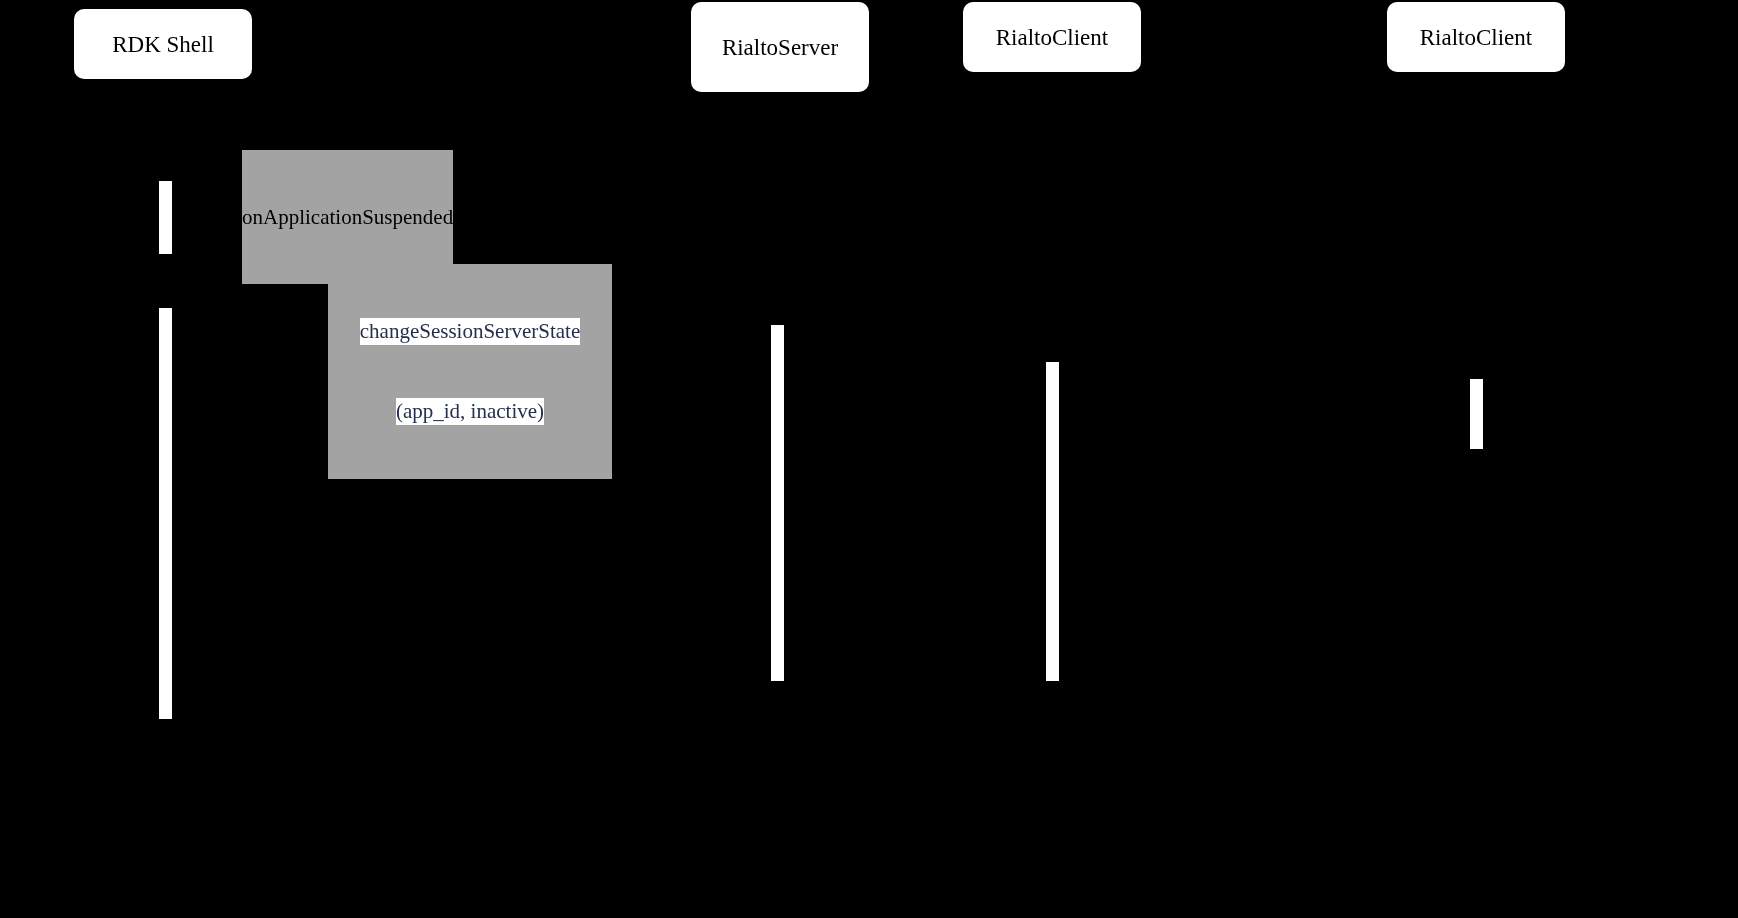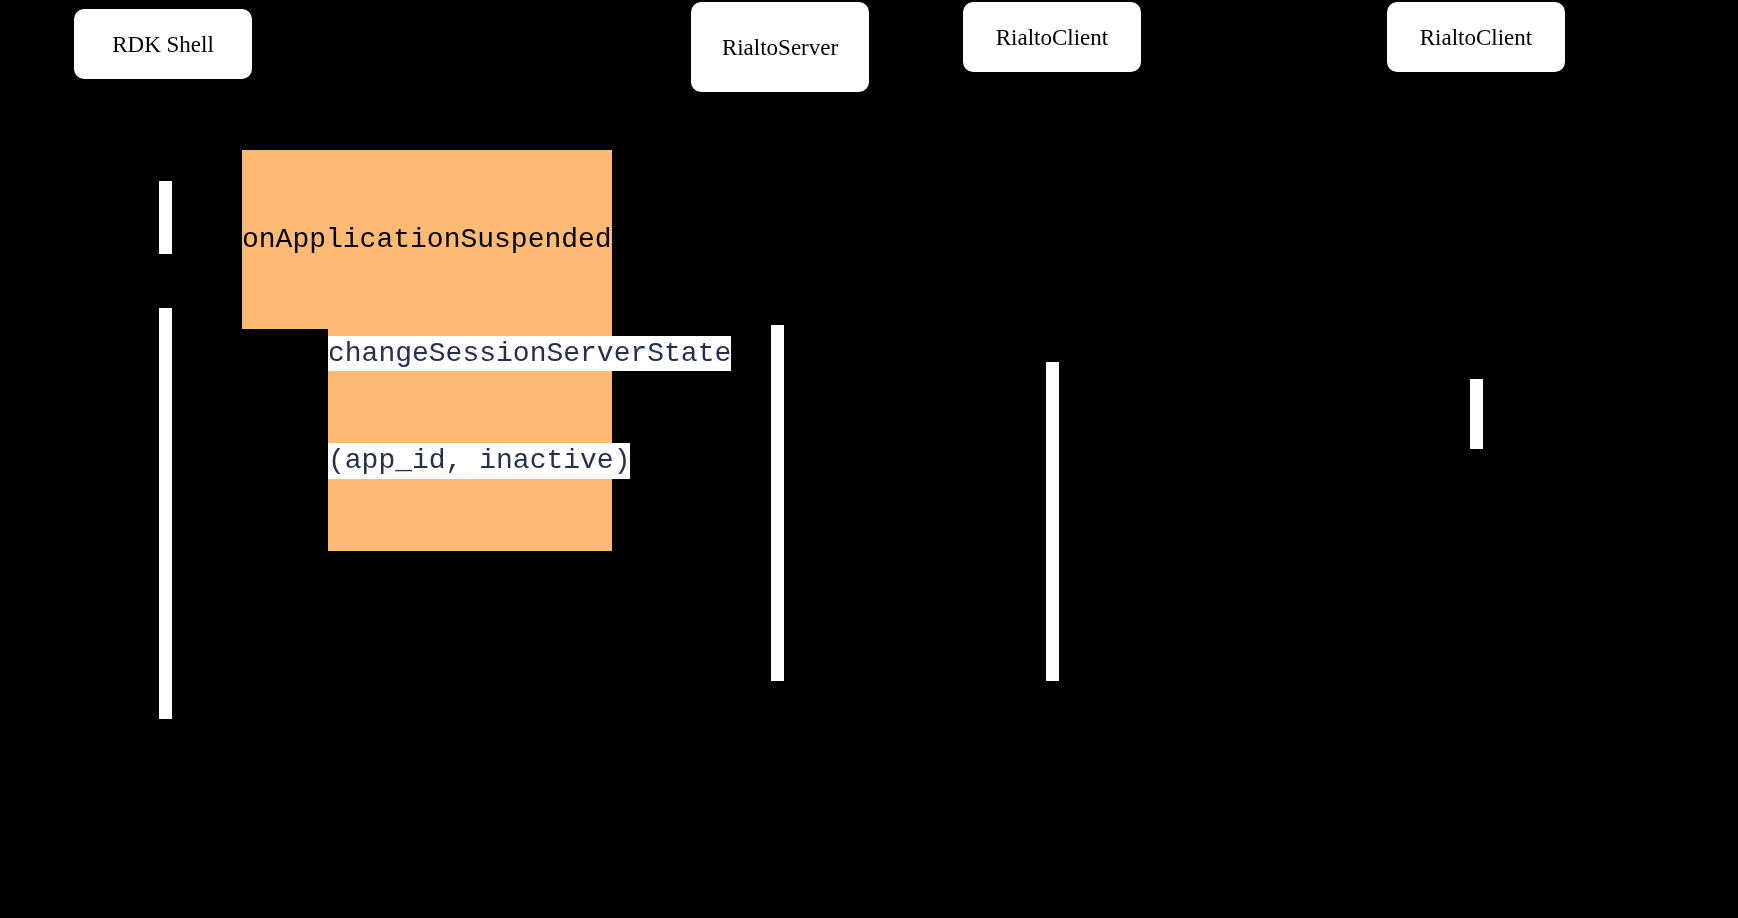--- a/index.html
+++ b/index.html
@@ -54,23 +54,23 @@
     left: 0;
     top: 0;
     width: 1738px;
     height: 918px;
     pointer-events: none;
   }
 
   
   .msg-label {
     position: absolute;
-    background: #fdba74;
-    font-family: Liberation Mono, monospace;
-    font-size: 28px;
+    background: #a3a3a3;
+    font-family: Liberation Serif, serif;
+    font-size: 21px;
     line-height: 1.28;
     white-space: pre;
     user-select: none;
   }
   .msg-label.dark {
     color: #000000;
   }
   .msg-label.navy {
     color: #25304E;
     text-align: center;

